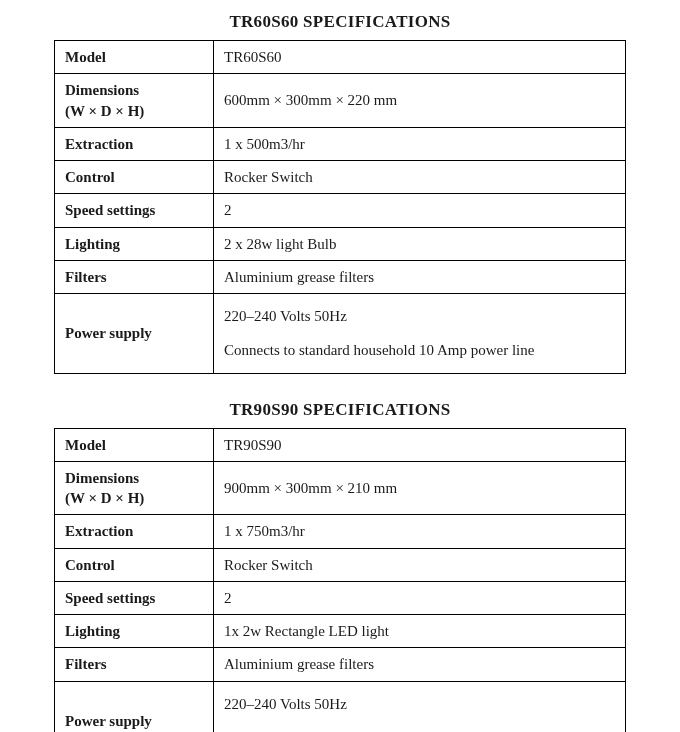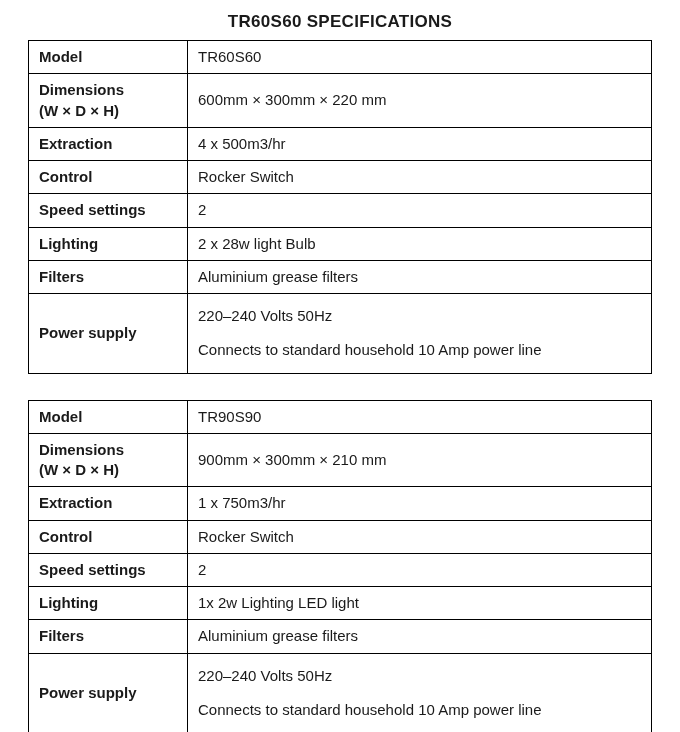--- a/index.html
+++ b/index.html
@@ -7,34 +7,35 @@
     padding: 0;
     background: #ffffff;
     font-family: "Liberation Sans", "DejaVu Sans", sans-serif;
     color: #1a1a1a;
   }
   .page {
     width: 680px;
     height: 732px;
     box-sizing: border-box;
     padding: 6px 6px 0 6px;
+    font-family: Liberation Serif, serif;
   }
   .spec-block {
     margin-bottom: 26px;
   }
   .spec-title {
     text-align: center;
     font-weight: bold;
     font-size: 17px;
     letter-spacing: 0.3px;
     margin: 6px 0 8px 0;
   }
   table.spec-table {
     border-collapse: collapse;
-    width: 624px;
+    width: 572px;
     margin: 0 auto;
     table-layout: fixed;
   }
   table.spec-table td {
     border: 1px solid #000000;
     font-size: 15px;
     padding: 6px 10px;
     vertical-align: middle;
     line-height: 1.35;
   }
@@ -72,21 +73,21 @@
           <tr>
             <td class="label">Dimensions
 (W × D × H)</td>
             <td class="value">
               <p class="line">600mm × 300mm × 220 mm</p>
             </td>
           </tr>
           <tr>
             <td class="label">Extraction</td>
             <td class="value">
-              <p class="line">4 x 500m3/hr</p>
+              <p class="line">1 x 500m3/hr</p>
             </td>
           </tr>
           <tr>
             <td class="label">Control</td>
             <td class="value">
               <p class="line">Rocker Switch</p>
             </td>
           </tr>
           <tr>
             <td class="label">Speed settings</td>
@@ -111,20 +112,21 @@
             <td class="value multiline">
               <p class="line">220–240 Volts 50Hz</p>
               <p class="line">Connects to standard household 10 Amp power line</p>
             </td>
           </tr>
         </tbody>
     </table>
   </section>
 
   <section class="spec-block">
+    <h1 class="spec-title">TR90S90 SPECIFICATIONS</h1>
     <table class="spec-table">
       <tbody>
           <tr>
             <td class="label">Model</td>
             <td class="value">
               <p class="line">TR90S90</p>
             </td>
           </tr>
           <tr>
             <td class="label">Dimensions
@@ -147,21 +149,21 @@
           </tr>
           <tr>
             <td class="label">Speed settings</td>
             <td class="value">
               <p class="line">2</p>
             </td>
           </tr>
           <tr>
             <td class="label">Lighting</td>
             <td class="value">
-              <p class="line">1x 2w Lighting LED light</p>
+              <p class="line">1x 2w Rectangle LED light</p>
             </td>
           </tr>
           <tr>
             <td class="label">Filters</td>
             <td class="value">
               <p class="line">Aluminium grease filters</p>
             </td>
           </tr>
           <tr>
             <td class="label">Power supply</td>

